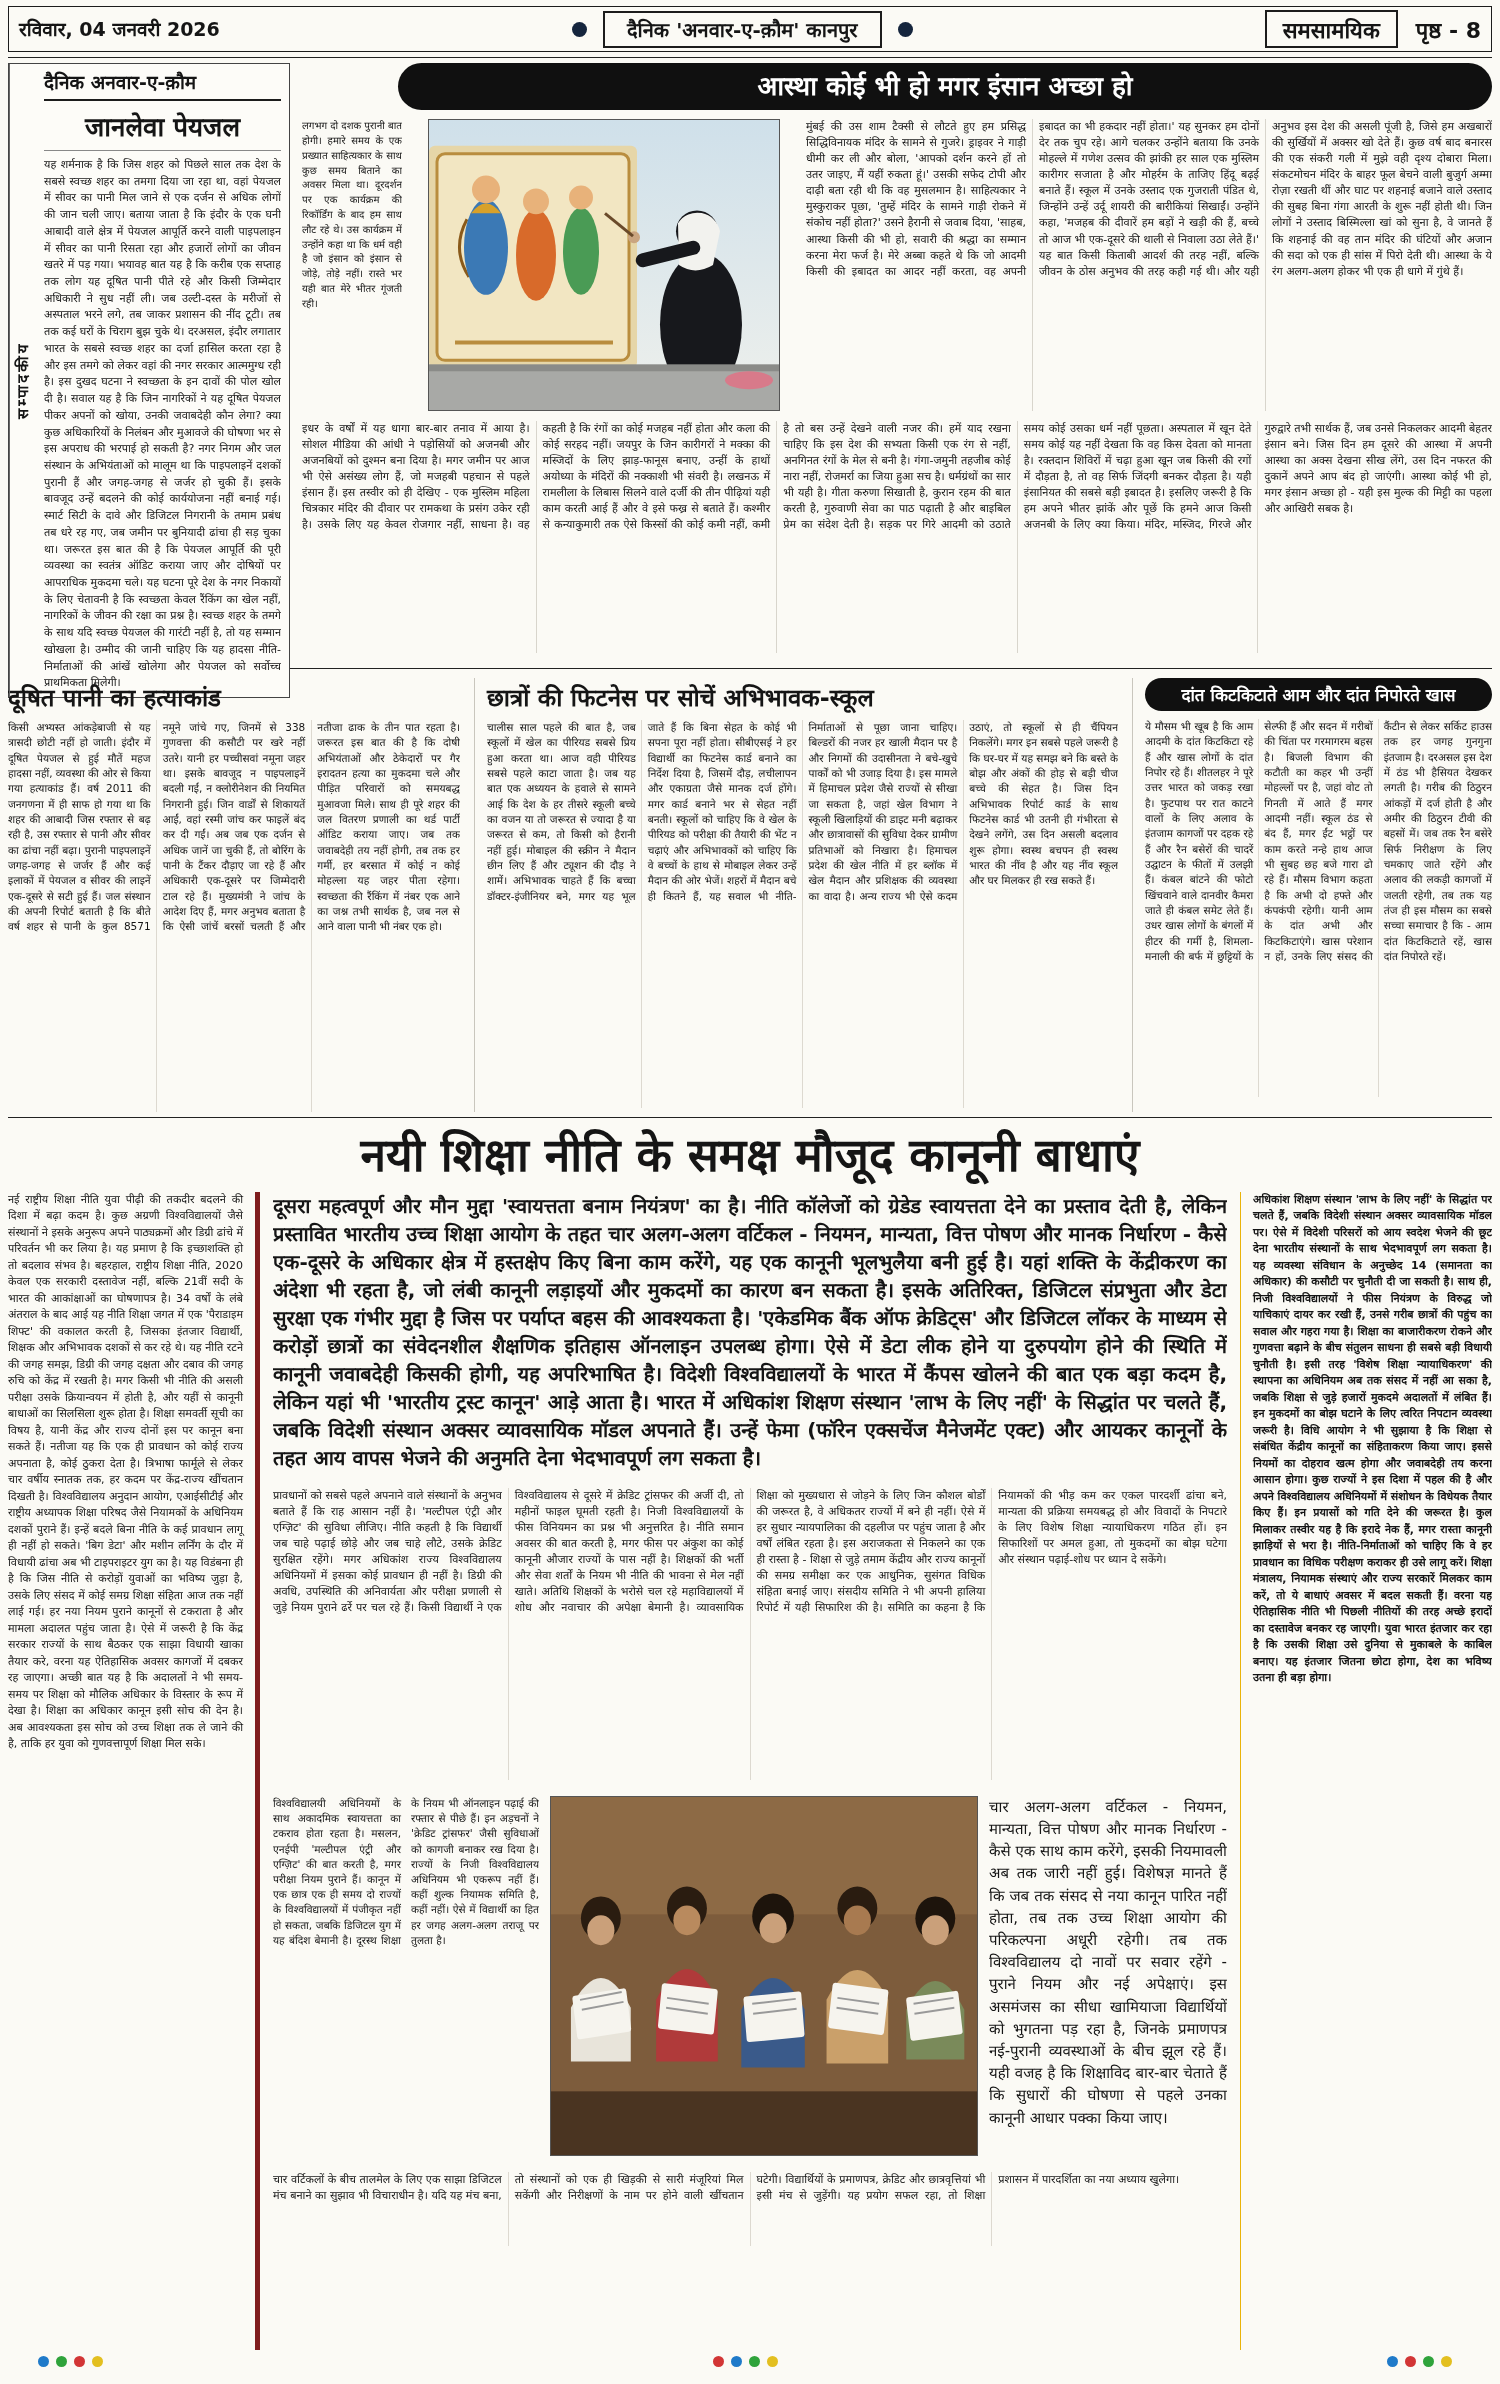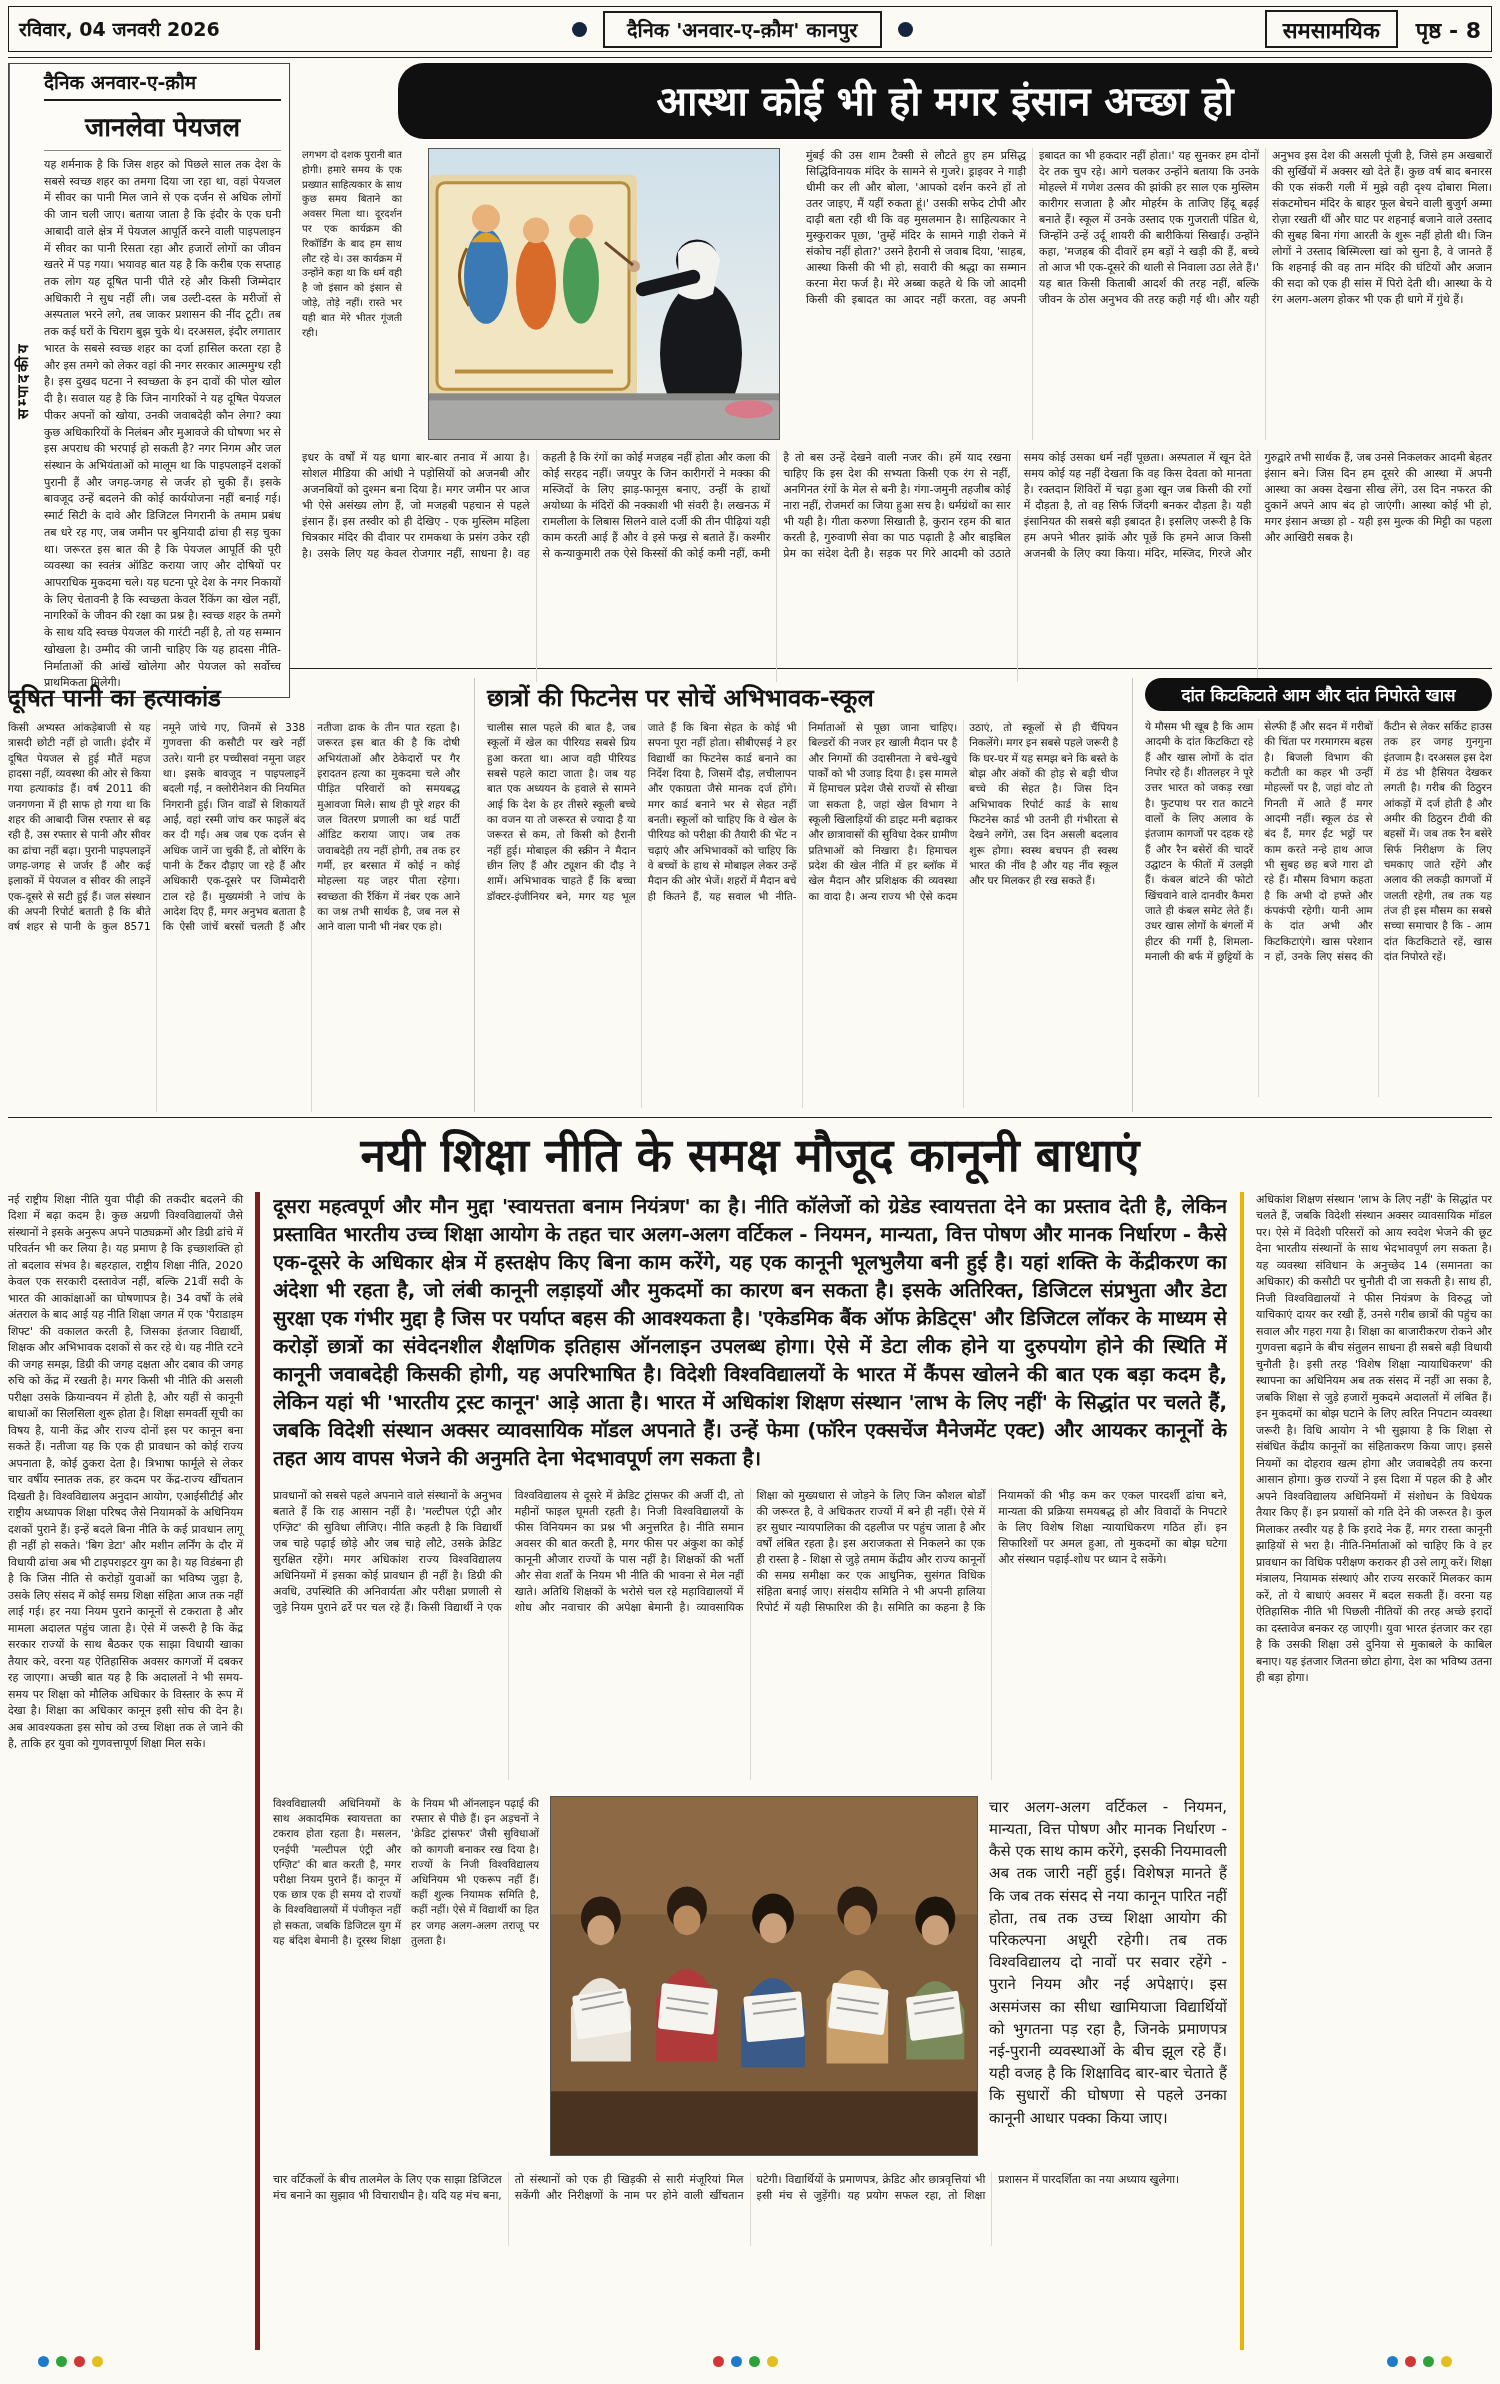--- a/index.html
+++ b/index.html
@@ -24,22 +24,22 @@
   .ed-strip { width:27px; border-right:1px solid #666; display:flex; align-items:center; justify-content:center;
               writing-mode:vertical-rl; transform:rotate(180deg); font-weight:bold; font-size:15px; letter-spacing:3px; }
   .ed-main { flex:1; padding:5px 8px; display:flex; flex-direction:column; overflow:hidden; }
   .ed-mast { text-align:left; font-weight:bold; font-size:19px; border-bottom:2.5px solid #1c1c1c; padding-bottom:4px; }
   .ed-head { text-align:center; font-weight:bold; font-size:26px; padding:7px 0 6px; border-bottom:1px solid #888; margin-bottom:6px; }
   .ed-body { flex:1; font-size:11px; line-height:1.52; text-align:justify; overflow:hidden; }
 
   .faith { display:flex; flex-direction:column; overflow:hidden; }
   .faith-headrow { display:flex; margin-bottom:9px; }
   .faith-spacer { width:96px; flex:0 0 auto; }
-  .faith-head { flex:1; background:#101010; color:#fff; font-weight:bold; font-size:40px; line-height:1.2;
-                text-align:center; border-radius:26px; padding:14px 12px; }
+  .faith-head { flex:1; background:#101010; color:#fff; font-weight:bold; font-size:26px; line-height:1.2;
+                text-align:center; border-radius:26px; padding:8px 12px; }
   .faith-top { display:grid; grid-template-columns:100px 352px 1fr; gap:26px; height:292px; overflow:hidden; }
   .faith-colL { font-size:10px; line-height:1.48; text-align:justify; overflow:hidden; }
   .faith-photo { border:1px solid #555; overflow:hidden; background:#cfe0ea; }
   .faith-photo svg { width:100%; height:100%; display:block; }
   .faith-colsR { column-count:3; column-gap:13px; column-rule:1px solid #d8d5cc; font-size:11px; line-height:1.46; text-align:justify; overflow:hidden; height:100%; }
   .faith-bottom { column-count:5; column-gap:13px; column-rule:1px solid #d8d5cc; font-size:11px; line-height:1.46; text-align:justify; overflow:hidden; height:232px; margin-top:10px; }
 
   
   .band { display:grid; grid-template-columns:452px 644px 1fr; gap:14px; height:438px; padding-top:4px; overflow:hidden; }
   .band-article { overflow:hidden; }
@@ -50,21 +50,21 @@
   .water-body   { column-count:3; column-gap:12px; column-rule:1px solid #ddd9d0; font-size:10.5px; line-height:1.46; text-align:justify; height:392px; overflow:hidden; }
   .fitness-body { column-count:4; column-gap:12px; column-rule:1px solid #ddd9d0; font-size:10.5px; line-height:1.46; text-align:justify; height:388px; overflow:hidden; }
   .teeth-body   { column-count:3; column-gap:11px; column-rule:1px solid #ddd9d0; font-size:10.5px; line-height:1.46; text-align:justify; height:378px; overflow:hidden; }
 
   
   .edu { margin-top:2px; overflow:hidden; }
   .edu-head { text-align:center; font-weight:bold; font-size:46px; line-height:1.15; padding:6px 0 10px; }
   .edu-grid { display:grid; grid-template-columns:252px 1fr 252px; gap:13px; height:1158px; overflow:hidden; }
   .edu-side { font-size:11px; line-height:1.5; text-align:justify; overflow:hidden; }
   .edu-side.left  { border-right:5px solid #7f1d1d; padding-right:12px; }
-  .edu-side.right { border-left:4px solid #eab308; padding-left:12px; }
+  .edu-side.right { border-left:1px solid #eab308; padding-left:12px;font-weight:bold; }
   .edu-center { display:flex; flex-direction:column; gap:16px; overflow:hidden; }
   .edu-intro { font-weight:bold; font-size:20px; line-height:1.4; text-align:justify; max-height:398px; overflow:hidden; }
   .edu-mid { column-count:4; column-gap:13px; column-rule:1px solid #ddd9d0; font-size:11px; line-height:1.46; text-align:justify; height:292px; overflow:hidden; }
   .edu-photo-row { display:grid; grid-template-columns:266px 1fr 238px; gap:11px; height:360px; overflow:hidden; }
   .edu-pleft  { column-count:2; column-gap:10px; font-size:10.5px; line-height:1.45; text-align:justify; overflow:hidden; }
   .edu-figure { border:1px solid #555; overflow:hidden; background:#6a4e33; }
   .edu-figure svg { width:100%; height:100%; display:block; }
   .edu-pright { font-size:15px; line-height:1.48; text-align:justify; overflow:hidden; }
   .edu-below { column-count:4; column-gap:13px; column-rule:1px solid #ddd9d0; font-size:11px; line-height:1.45; text-align:justify; height:74px; overflow:hidden; }
 

